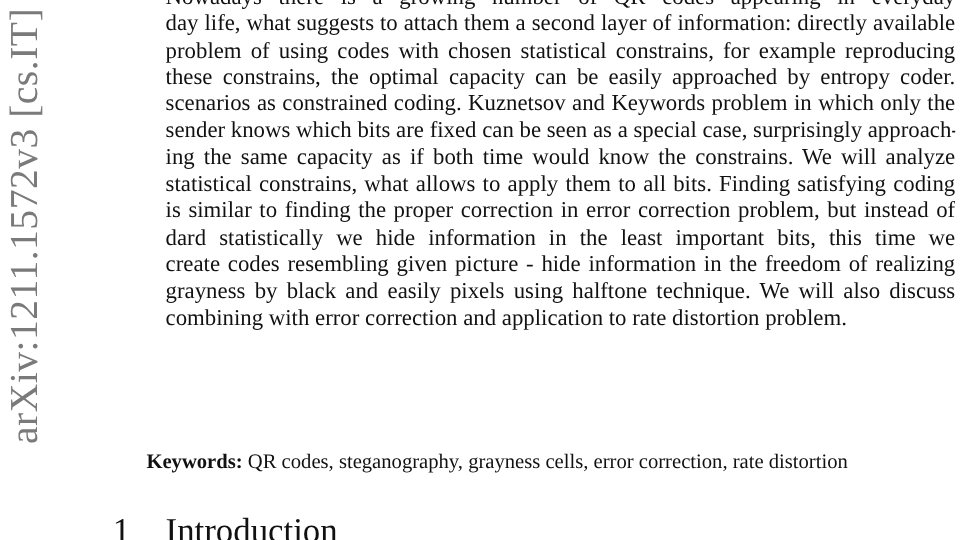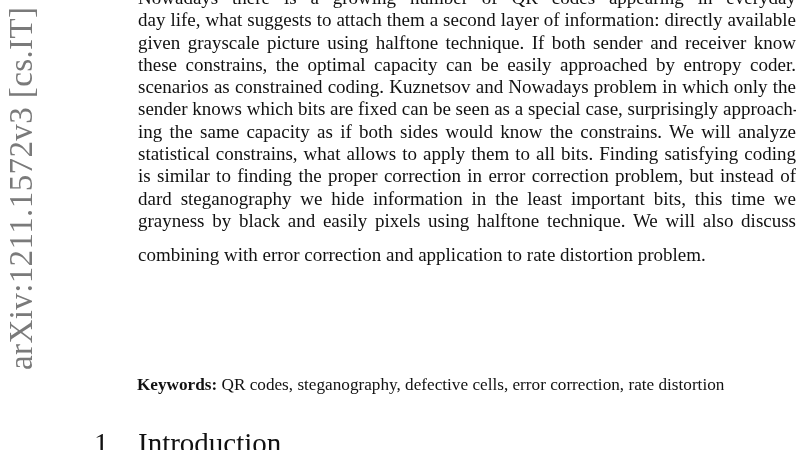--- a/index.html
+++ b/index.html
@@ -47,33 +47,31 @@
       height: 22.3px;
       line-height: 22.3px;
       font-size: 19px;
       white-space: nowrap;
       text-align: justify;
       text-align-last: justify;
       overflow: hidden;
     }
     .abstract-line.last {
       text-align-last: left;
-      margin-top: 12px;
     }
     .keywords {
       position: absolute;
       left: 122px;
       top: 374px;
       font-size: 17.2px;
       line-height: 22px;
       white-space: nowrap;
     }
     .keywords-label {
       font-weight: bold;
-      margin-left: 15px;
     }
     .section-heading {
       position: absolute;
       left: 94px;
       top: 426px;
       font-size: 29px;
       line-height: 34px;
       white-space: nowrap;
       color: #111111;
     }
@@ -85,32 +83,33 @@
 </head>
 <body>
 
 <div class="arxiv-stamp">
   <div class="arxiv-stamp-text">arXiv:1211.1572v3  [cs.IT]  2</div>
 </div>
 
 <div class="abstract">
   <span class="abstract-line">Nowadays there is a growing number of QR codes appearing in everyday</span>
   <span class="abstract-line">day life, what suggests to attach them a second layer of information: directly available</span>
-  <span class="abstract-line">given grayscale picture using halftone technique. If both sender and receiver know</span>
+  <span class="abstract-line">problem of using codes with chosen statistical constrains, for example reproducing</span>
   <span class="abstract-line">these constrains, the optimal capacity can be easily approached by entropy coder.</span>
-  <span class="abstract-line">scenarios as constrained coding. Kuznetsov and Nowadays problem in which only the</span>
+  <span class="abstract-line">scenarios as constrained coding. Kuznetsov and Keywords problem in which only the</span>
   <span class="abstract-line">sender knows which bits are fixed can be seen as a special case, surprisingly approach-</span>
-  <span class="abstract-line">ing the same capacity as if both sides would know the constrains. We will analyze</span>
+  <span class="abstract-line">ing the same capacity as if both time would know the constrains. We will analyze</span>
   <span class="abstract-line">statistical constrains, what allows to apply them to all bits. Finding satisfying coding</span>
   <span class="abstract-line">is similar to finding the proper correction in error correction problem, but instead of</span>
-  <span class="abstract-line">dard steganography we hide information in the least important bits, this time we</span>
+  <span class="abstract-line">dard statistically we hide information in the least important bits, this time we</span>
+  <span class="abstract-line">create codes resembling given picture - hide information in the freedom of realizing</span>
   <span class="abstract-line">grayness by black and easily pixels using halftone technique. We will also discuss</span>
   <span class="abstract-line last">combining with error correction and application to rate distortion problem.</span>
 </div>
 
 <div class="keywords">
   <span class="keywords-label">Keywords:</span>
-  <span>QR codes, steganography, defective cells, error correction, rate distortion</span>
+  <span>QR codes, steganography, grayness cells, error correction, rate distortion</span>
 </div>
 
 <div class="section-heading">
   <span class="section-number">1</span><span>Introduction</span>
 </div>
 
 </body></html>

